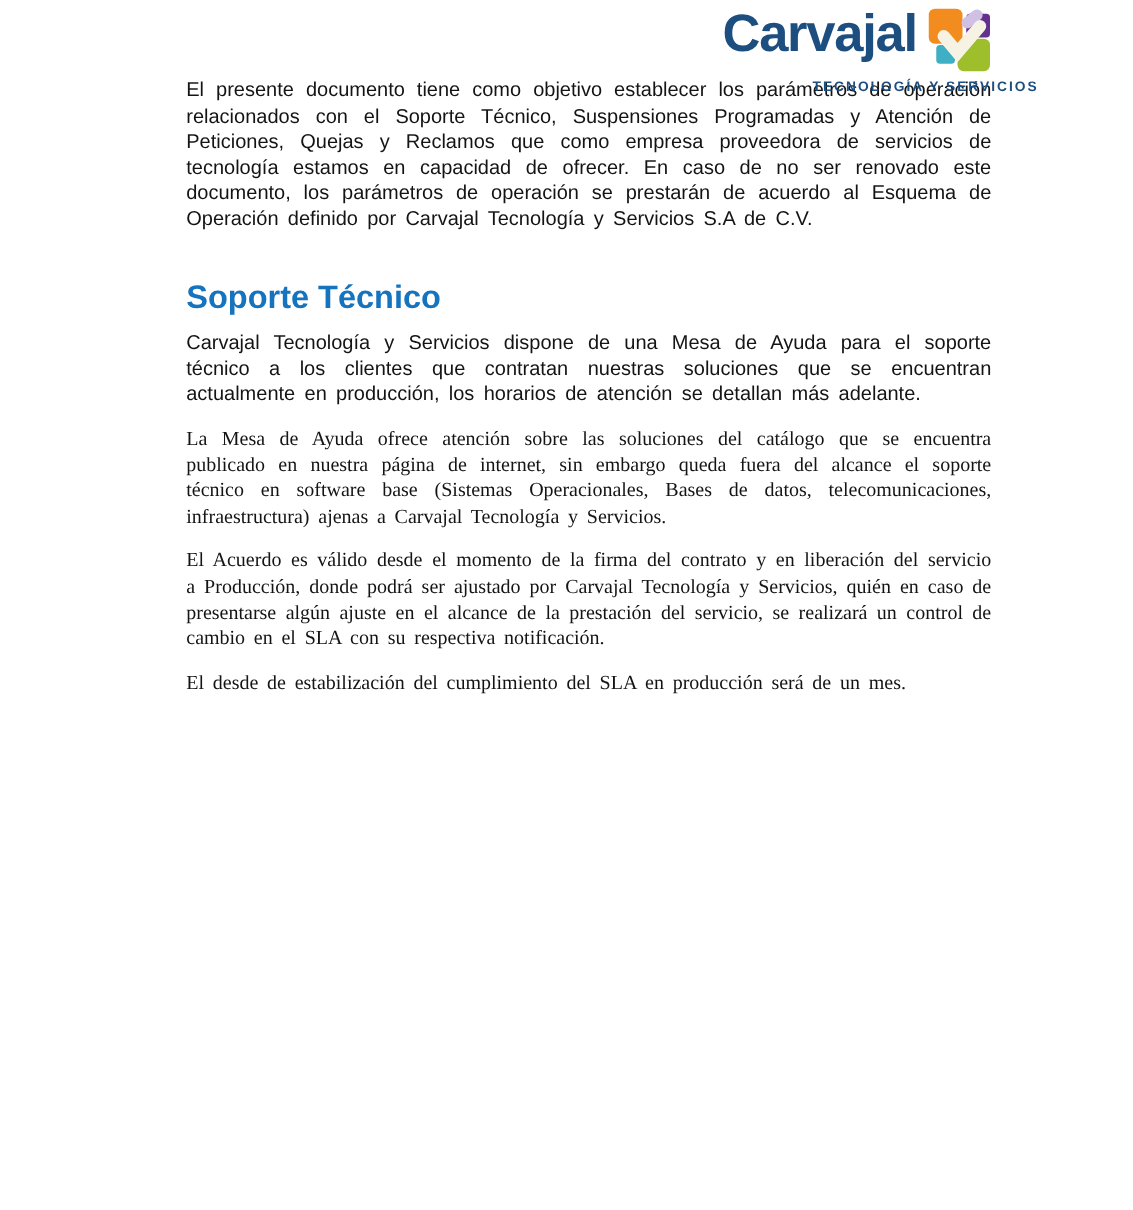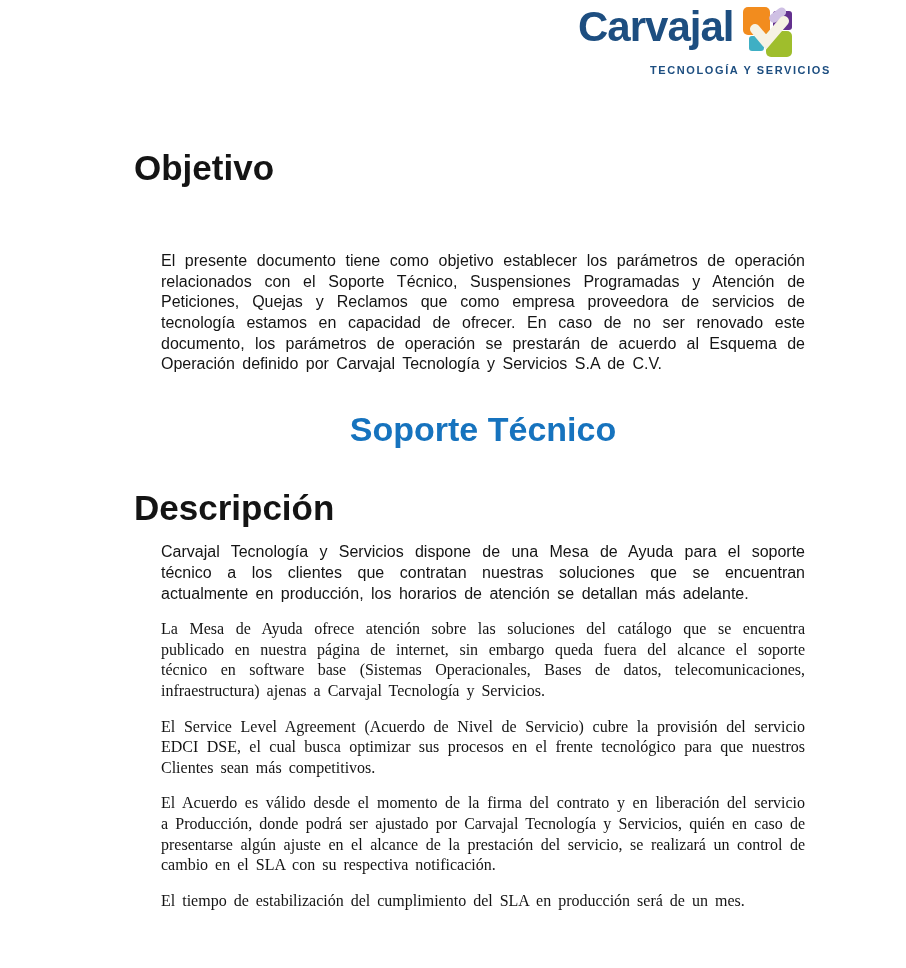--- a/index.html
+++ b/index.html
@@ -14,21 +14,20 @@
   }
   *{margin:0;padding:0;box-sizing:border-box;}
   html,body{background:#ffffff;}
   body{font-family:"Liberation Sans",sans-serif;}
   .page{
     position:relative;
     width:906px;
     height:968px;
     background:var(--page-background);
     overflow:hidden;
-    padding-left:12px;
   }
   
   .logo{
     position:absolute;
     top:3px;
     left:578px;
   }
   .logo-row{
     display:flex;
     align-items:flex-start;
@@ -59,24 +58,24 @@
   .h-main{
     font-size:35px;
     font-weight:bold;
     color:var(--text);
     margin-left:122px;
     line-height:1.15;
   }
   .h-objetivo{margin-top:148px;}
   .h-descripcion{margin-top:40px;}
   .h-center{
-    font-size:34px;
+    font-size:26px;
     font-weight:bold;
     color:var(--accent-blue);
-    text-align:center;
+    text-align:left;
     width:644px;
     margin:36px 0 0 149px;
     line-height:1.1;
   }
   .body-par{
     width:644px;
     margin-left:149px;
     font-size:16px;
     line-height:20.6px;
     color:var(--text);
@@ -101,28 +100,25 @@
         <rect x="9" y="33" width="15" height="15" rx="3" fill="var(--logo-teal)"></rect>
         <rect x="26" y="28" width="26" height="26" rx="5" fill="var(--logo-green)"></rect>
         <rect x="28" y="8" width="19" height="9" rx="4.5" fill="#cfc0e4" transform="rotate(-38 37 12)"></rect>
         <path d="M15 26 L26 39 L44 18" stroke="#f6f2e4" stroke-width="10" fill="none" stroke-linecap="round" stroke-linejoin="miter"></path>
       </svg>
     </div>
     <div class="tagline">TECNOLOGÍA Y SERVICIOS</div>
   </div>
 
   <main>
-    <h1 class="h-main h-objetivo">Objetivo</h1>
 
     <p class="body-par par-objetivo">El presente documento tiene como objetivo establecer los parámetros de operación relacionados con el Soporte Técnico, Suspensiones Programadas y Atención de Peticiones, Quejas y Reclamos que como empresa proveedora de servicios de tecnología estamos en capacidad de ofrecer. En caso de no ser renovado este documento, los parámetros de operación se prestarán de acuerdo al Esquema de Operación definido por Carvajal Tecnología y Servicios S.A de C.V.</p>
 
     <h2 class="h-center">Soporte Técnico</h2>
 
-    <h1 class="h-main h-descripcion">Descripción</h1>
 
     <p class="body-par par-first">Carvajal Tecnología y Servicios dispone de una Mesa de Ayuda para el soporte técnico a los clientes que contratan nuestras soluciones que se encuentran actualmente en producción, los horarios de atención se detallan más adelante.</p>
     <p class="body-par par-next">La Mesa de Ayuda ofrece atención sobre las soluciones del catálogo que se encuentra publicado en nuestra página de internet, sin embargo queda fuera del alcance el soporte técnico en software base (Sistemas Operacionales, Bases de datos, telecomunicaciones, infraestructura) ajenas a Carvajal Tecnología y Servicios.</p>
-    <p class="body-par par-next">El Service Level Agreement (Acuerdo de Nivel de Servicio) cubre la provisión del servicio EDCI DSE, el cual busca optimizar sus procesos en el frente tecnológico para que nuestros Clientes sean más competitivos.</p>
     <p class="body-par par-next">El Acuerdo es válido desde el momento de la firma del contrato y en liberación del servicio a Producción, donde podrá ser ajustado por Carvajal Tecnología y Servicios, quién en caso de presentarse algún ajuste en el alcance de la prestación del servicio, se realizará un control de cambio en el SLA con su respectiva notificación.</p>
-    <p class="body-par par-next">El tiempo de estabilización del cumplimiento del SLA en producción será de un mes.</p>
+    <p class="body-par par-next">El desde de estabilización del cumplimiento del SLA en producción será de un mes.</p>
   </main>
 
 </div>
 
 </body></html>

